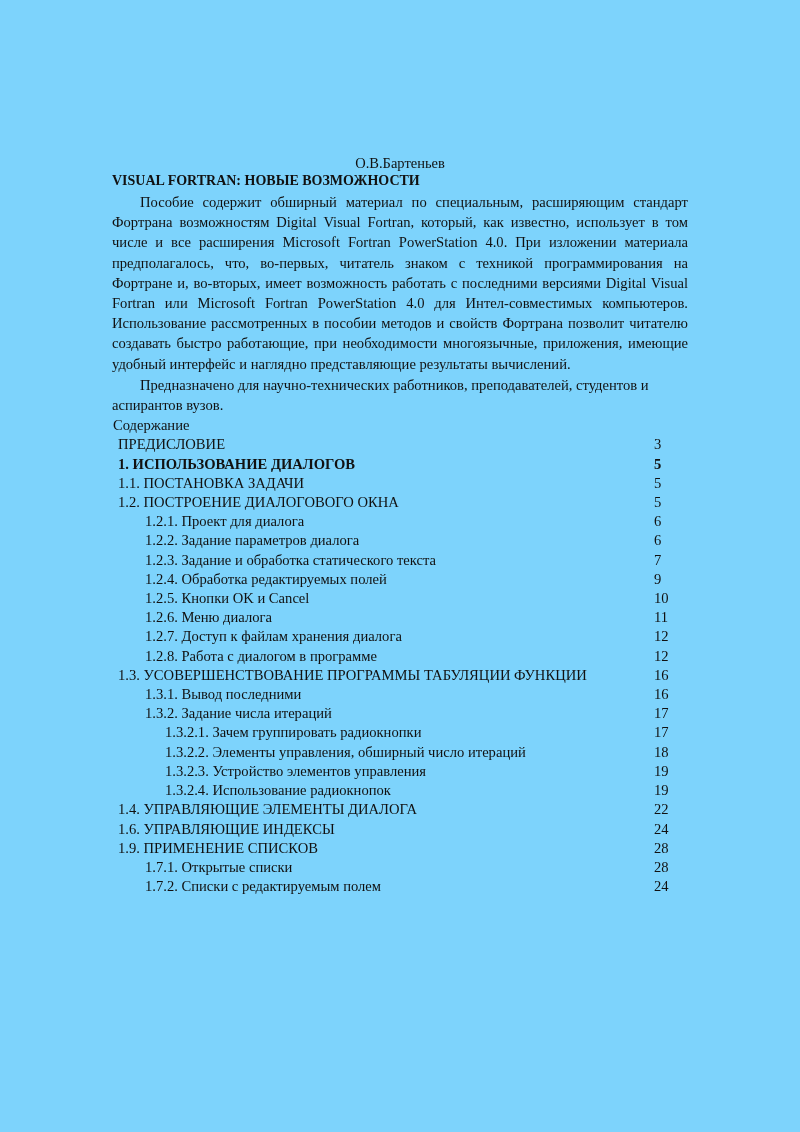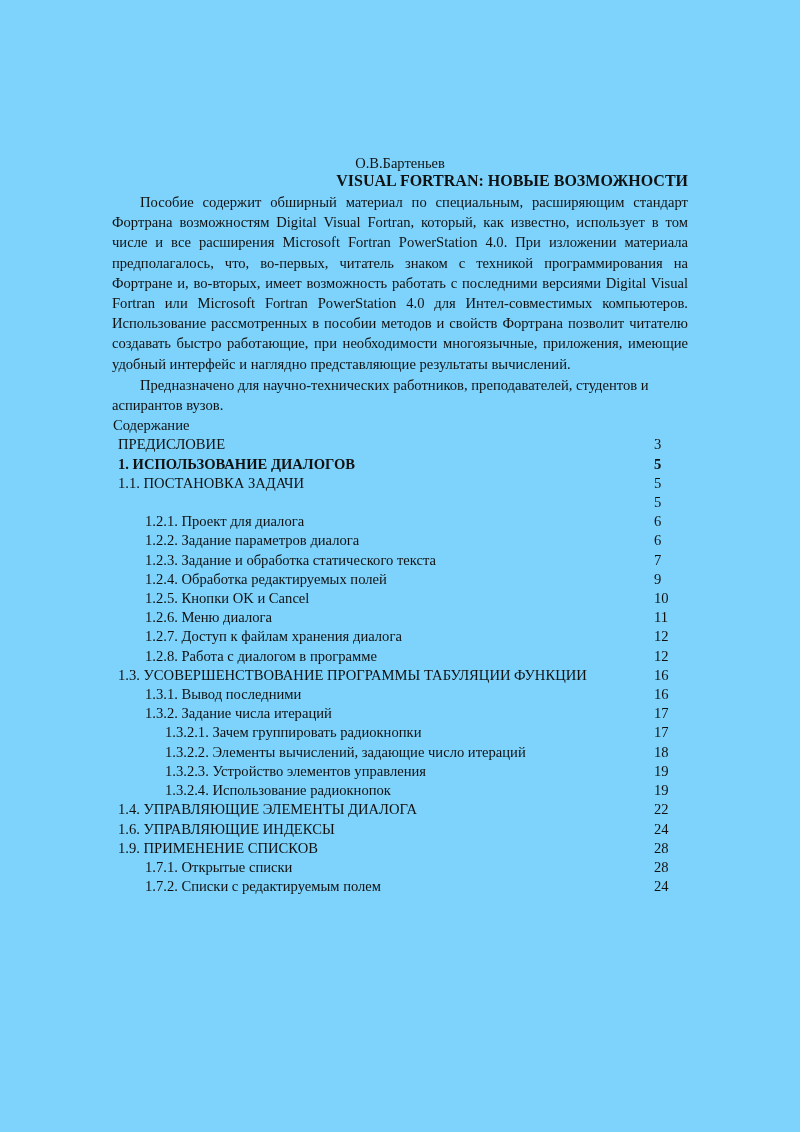--- a/index.html
+++ b/index.html
@@ -24,22 +24,22 @@
   }
 
   
   .author {
     text-align: center;
     font-size: 14.5px;
     line-height: 17px;
     margin: 0;
   }
   .title {
-    text-align: right;
-    font-size: 16px;
+    text-align: left;
+    font-size: 14px;
     line-height: 18px;
     font-weight: bold;
     margin: 0 0 2px 0;
   }
 
   
   .abstract {
     text-align: justify;
     text-justify: inter-word;
     font-size: 14.6px;
@@ -118,20 +118,21 @@
           <span class="toc-label">1. ИСПОЛЬЗОВАНИЕ ДИАЛОГОВ</span>
           <span class="toc-filler"></span>
           <span class="toc-page">5</span>
         </li>
         <li class="toc-row lvl1">
           <span class="toc-label">1.1. ПОСТАНОВКА ЗАДАЧИ</span>
           <span class="toc-filler"></span>
           <span class="toc-page">5</span>
         </li>
         <li class="toc-row lvl1">
+          <span class="toc-label">1.2. ПОСТРОЕНИЕ ДИАЛОГОВОГО ОКНА</span>
           <span class="toc-filler"></span>
           <span class="toc-page">5</span>
         </li>
         <li class="toc-row lvl2">
           <span class="toc-label">1.2.1. Проект для диалога</span>
           <span class="toc-filler"></span>
           <span class="toc-page">6</span>
         </li>
         <li class="toc-row lvl2">
           <span class="toc-label">1.2.2. Задание параметров диалога</span>
@@ -182,21 +183,21 @@
           <span class="toc-label">1.3.2. Задание числа итераций</span>
           <span class="toc-filler"></span>
           <span class="toc-page">17</span>
         </li>
         <li class="toc-row lvl3">
           <span class="toc-label">1.3.2.1. Зачем группировать радиокнопки</span>
           <span class="toc-filler"></span>
           <span class="toc-page">17</span>
         </li>
         <li class="toc-row lvl3">
-          <span class="toc-label">1.3.2.2. Элементы вычислений, задающие число итераций</span>
+          <span class="toc-label">1.3.2.2. Элементы управления, обширный число итераций</span>
           <span class="toc-filler"></span>
           <span class="toc-page">18</span>
         </li>
         <li class="toc-row lvl3">
           <span class="toc-label">1.3.2.3. Устройство элементов управления</span>
           <span class="toc-filler"></span>
           <span class="toc-page">19</span>
         </li>
         <li class="toc-row lvl3">
           <span class="toc-label">1.3.2.4. Использование радиокнопок</span>

